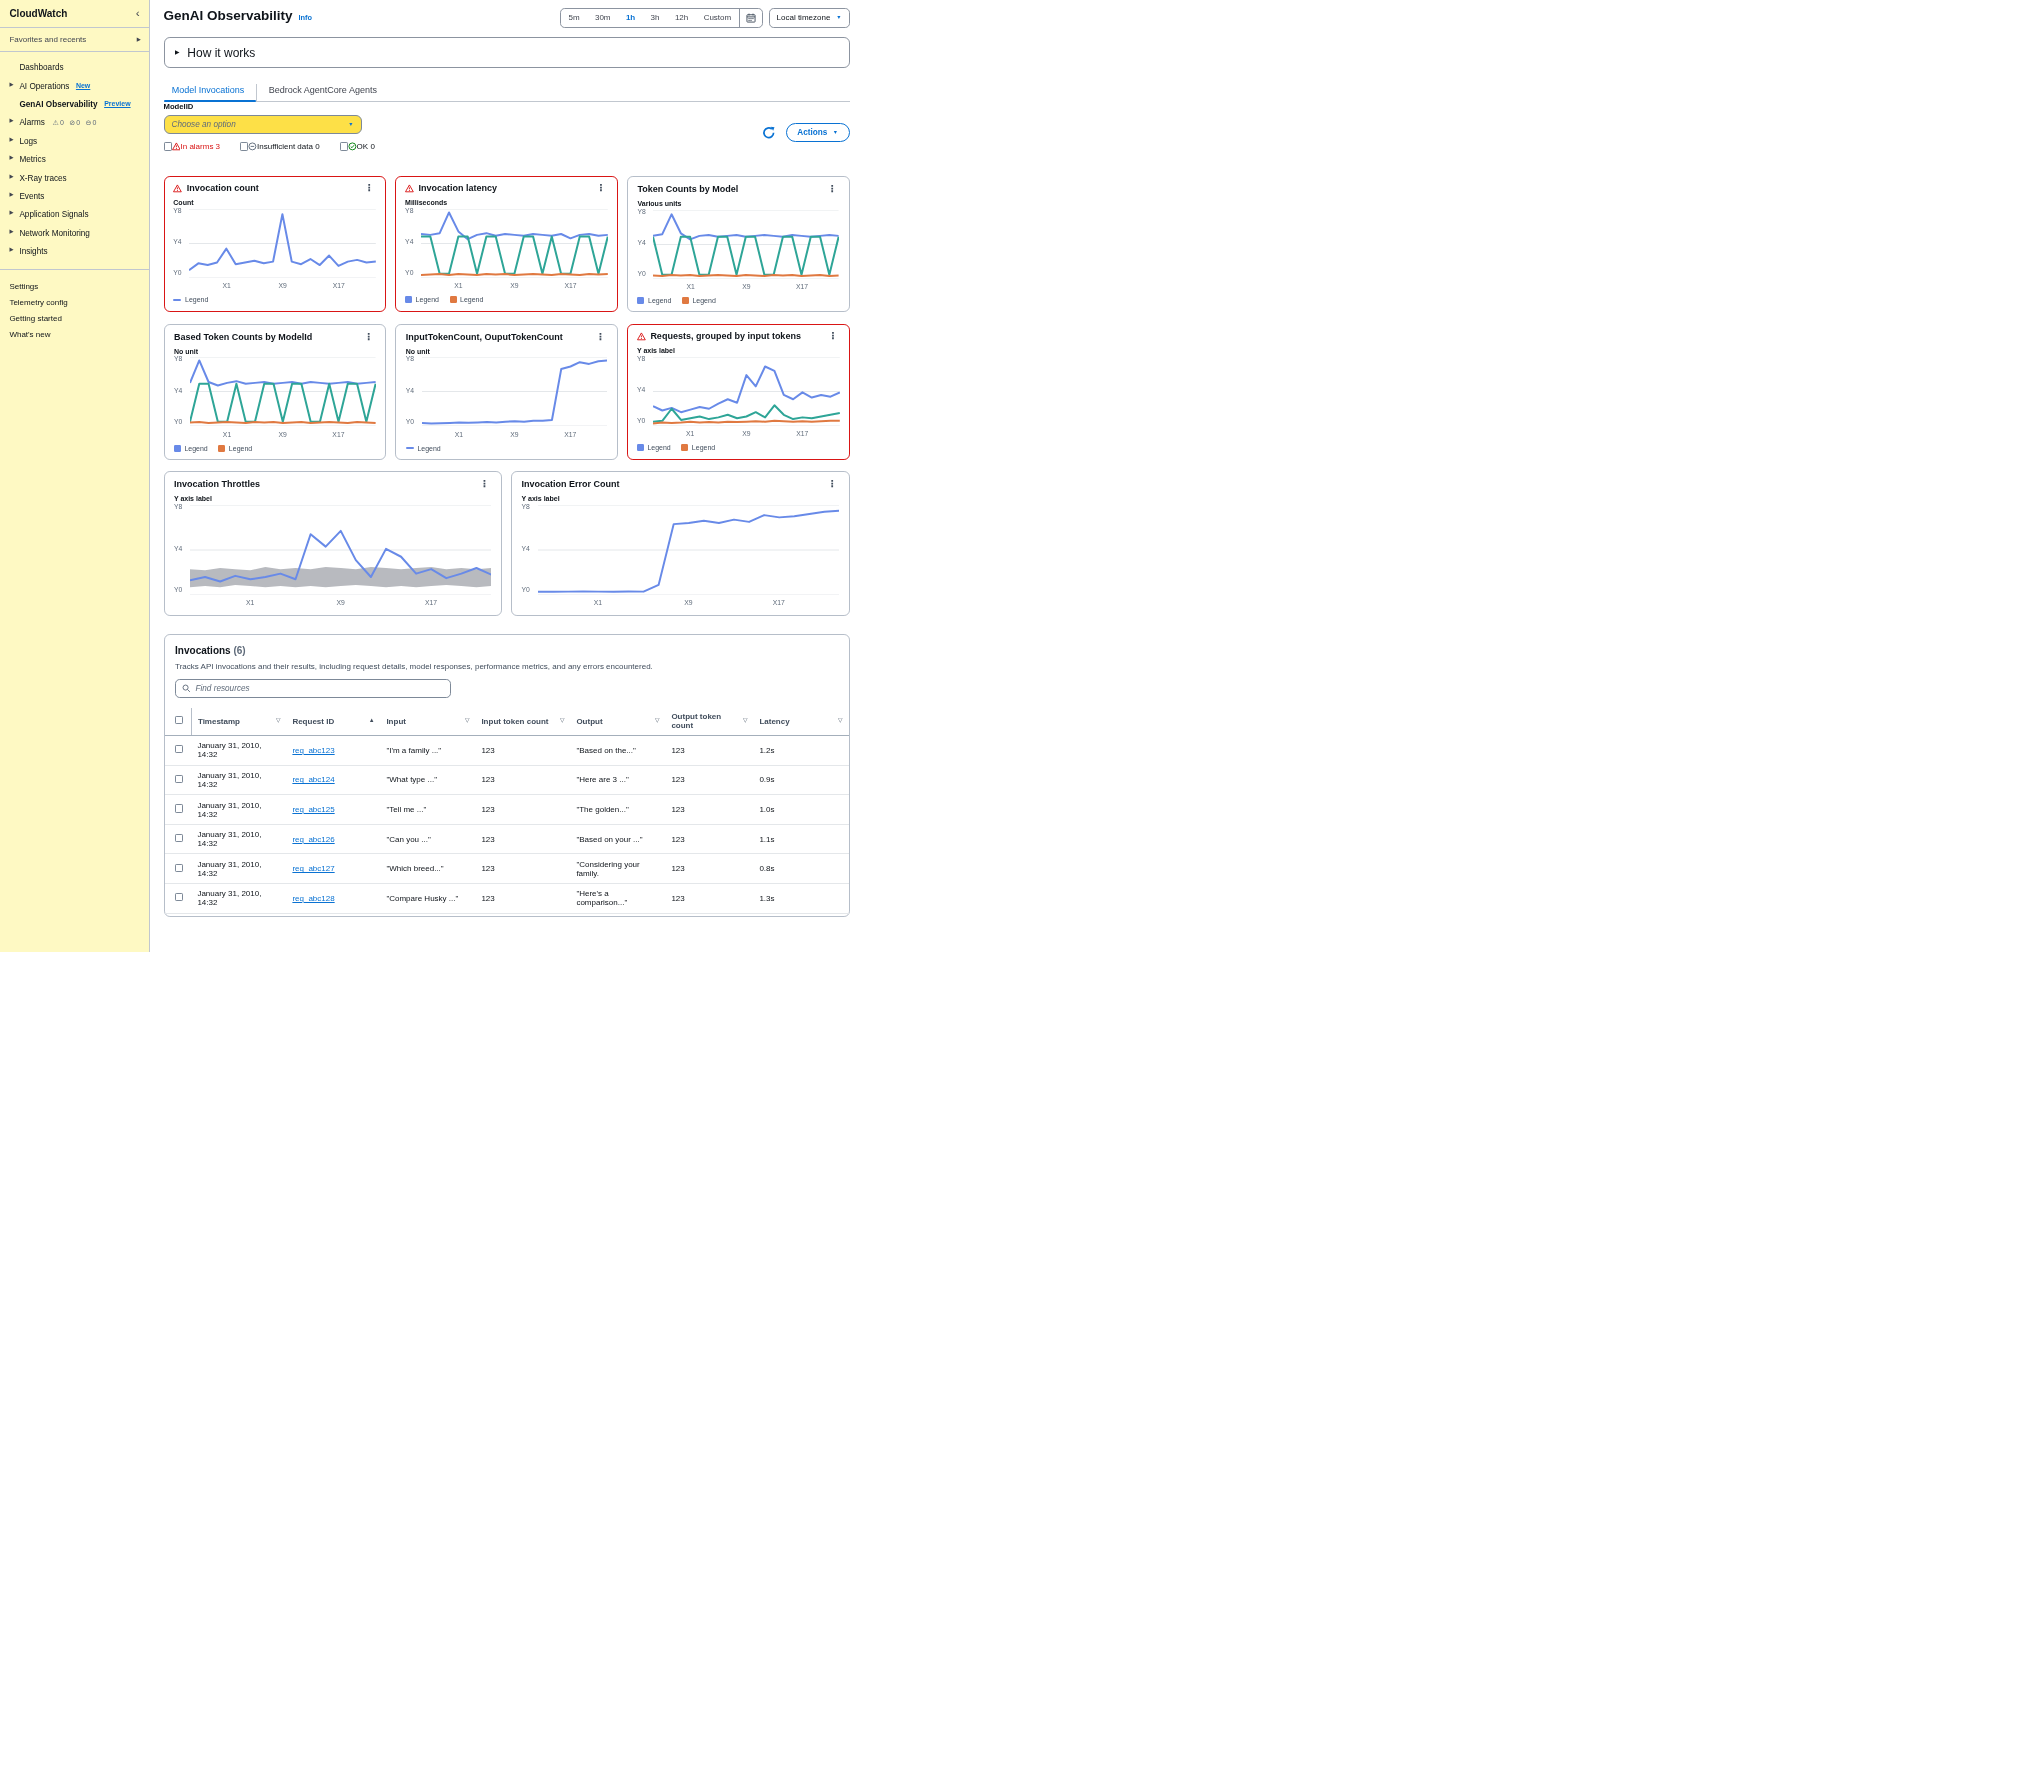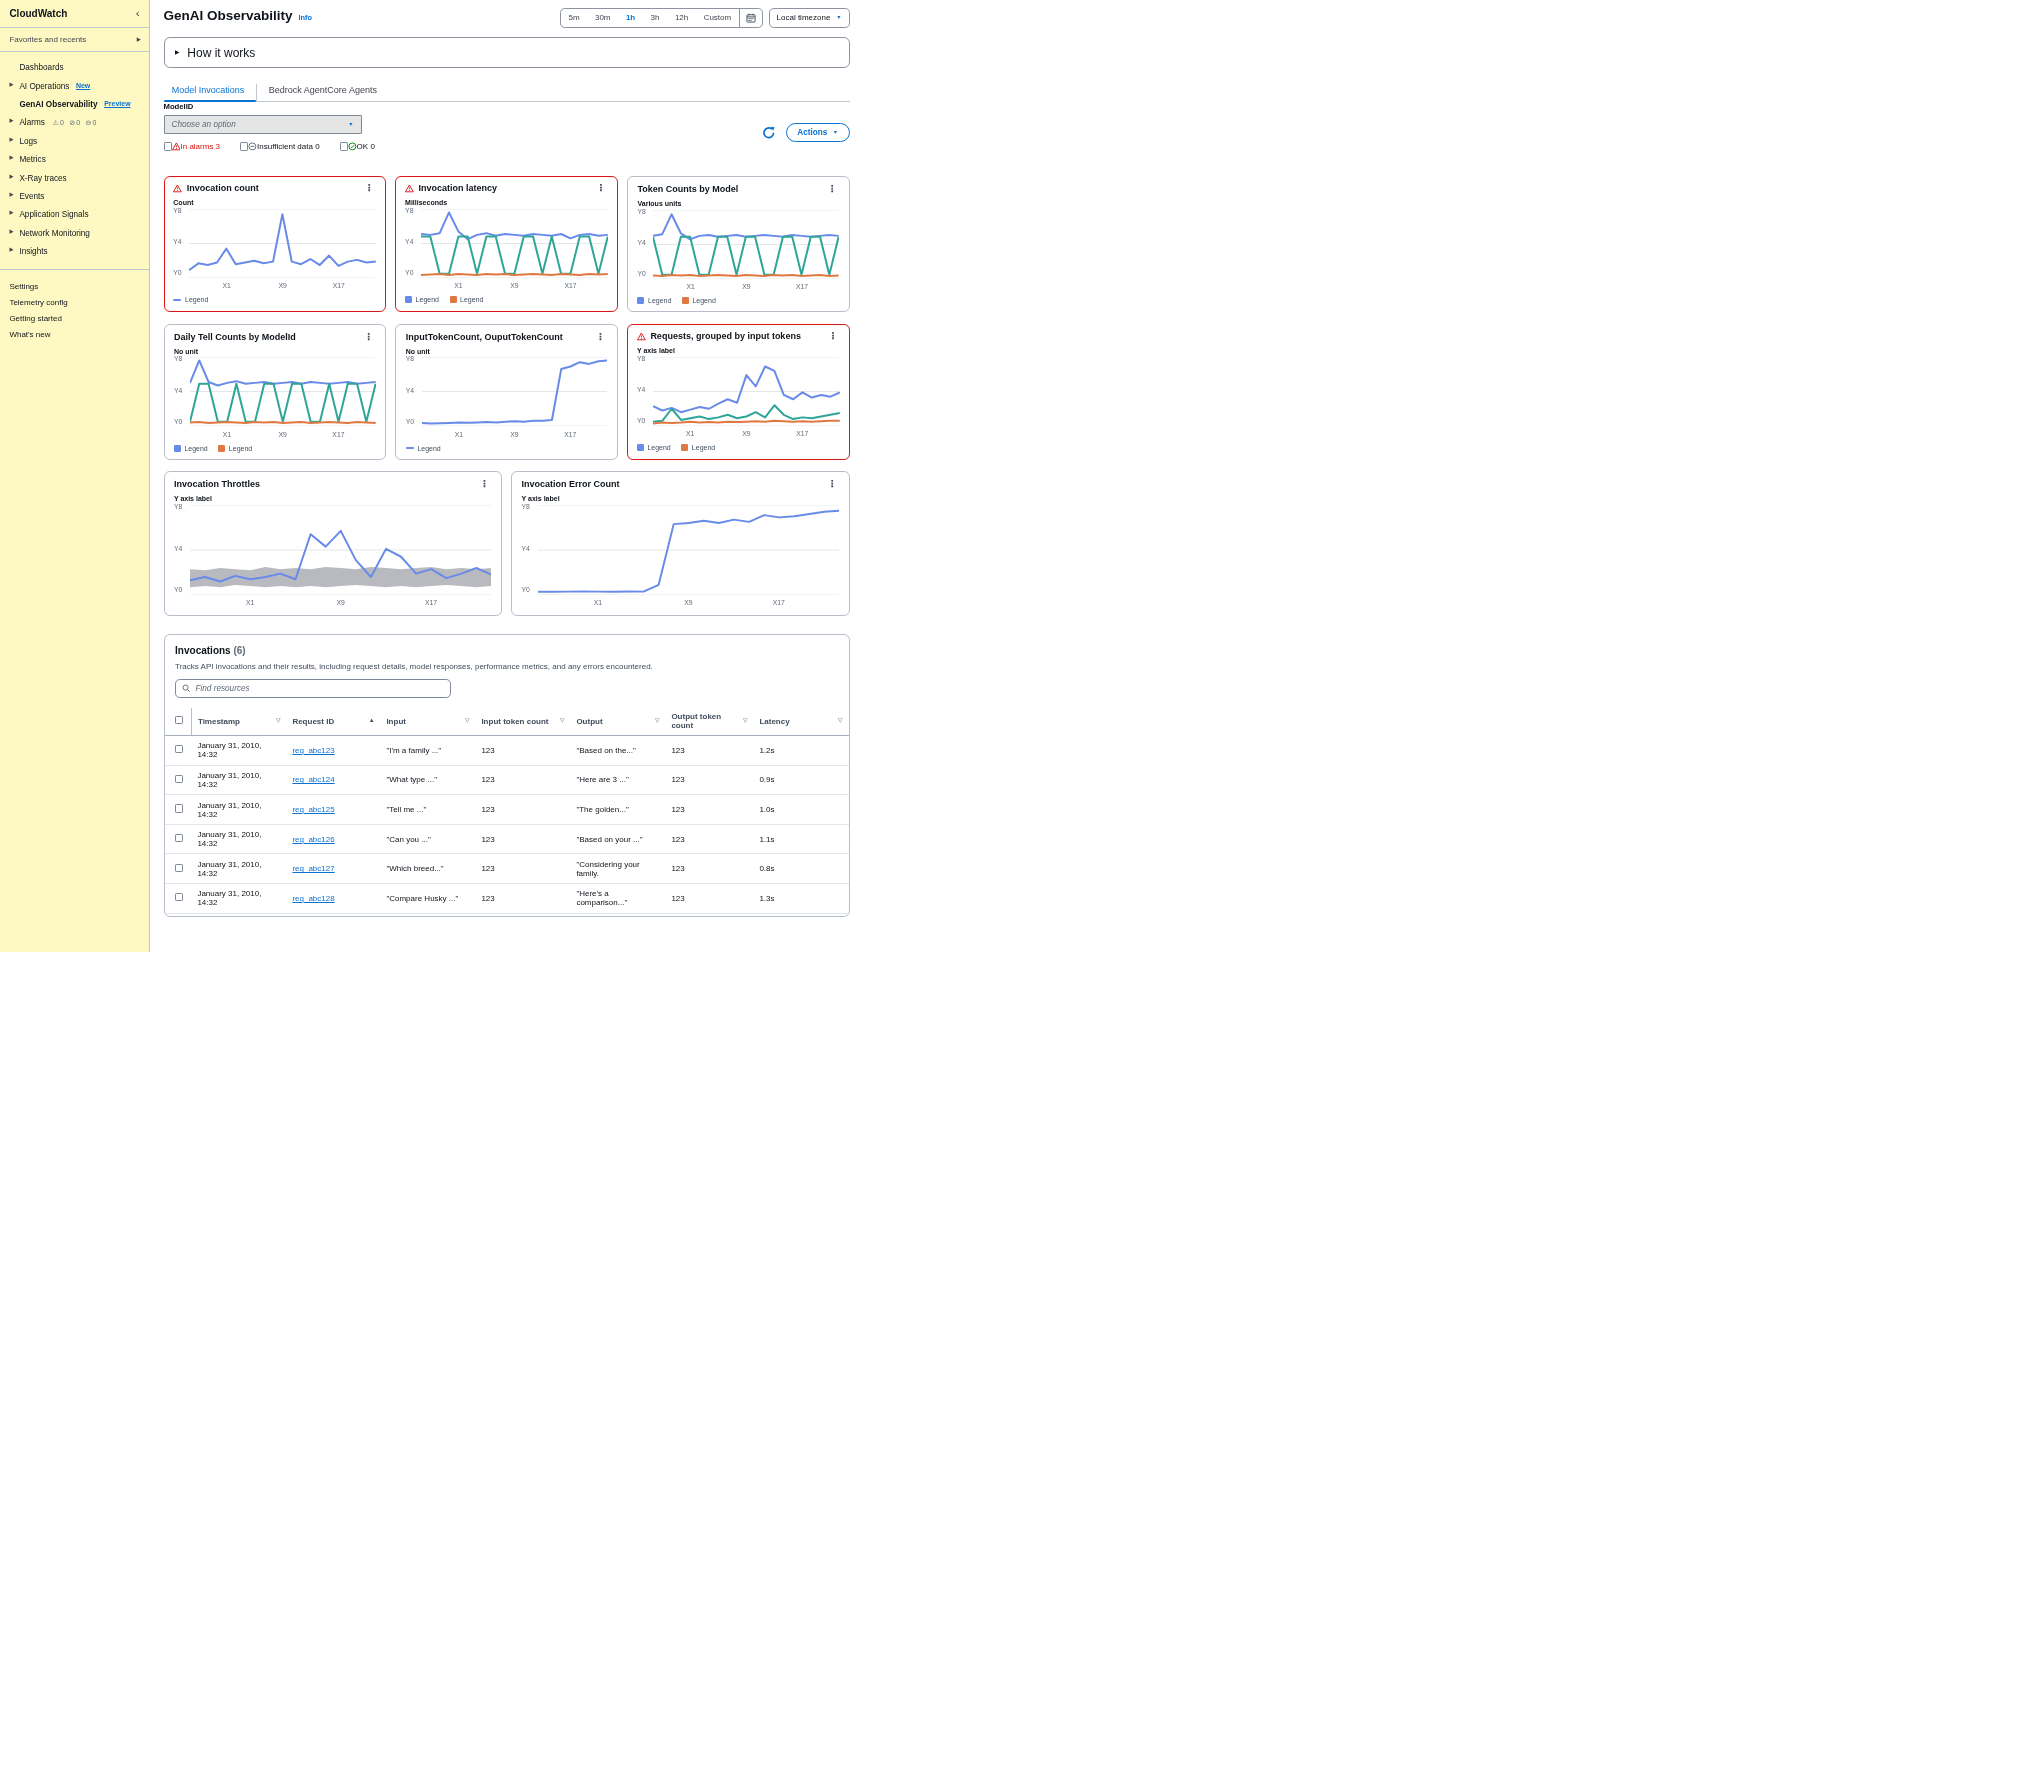--- a/index.html
+++ b/index.html
@@ -45,21 +45,21 @@
 
 .tabs{display:flex;margin-top:15.3px;border-bottom:0.6px solid #c1c7cf}
 .tab{padding:1.2px 11.8px 6.5px;font-size:9px;font-weight:normal;color:#424650;cursor:pointer;position:relative}
 .tab:first-child{padding-left:8.2px}
 .tab+.tab{border-left:0.6px solid #c1c7cf}
 .tab.active{color:#0972d3}
 .tab.active::after{content:"";position:absolute;left:0;right:0;bottom:-0.6px;height:1.8px;background:#0972d3;border-radius:1.2px}
 
 .filter-row{display:flex;justify-content:space-between;}
 .field-label{font-size:7.7px;font-weight:bold;display:block;margin-bottom:3.5px}
-.select{width:198px;height:19.4px;border:0.6px solid #7d8998;border-radius:1px;display:flex;align-items:center;justify-content:space-between;padding:0 7px;cursor:pointer;background:#e5e5e5}
+.select{width:198px;height:19.4px;border:0.6px solid #7d8998;border-radius:6px;display:flex;align-items:center;justify-content:space-between;padding:0 7px;cursor:pointer;background:#fde047}
 .placeholder{font-style:italic;color:#5f6b7a;font-size:8.2px}
 .checks{display:flex;gap:20px;margin-top:7.7px;align-items:center}
 .check-item{display:flex;align-items:center;gap:0;font-size:8px;cursor:pointer}
 .check-item .icon{display:flex}
 .check-item.alarm-text .check-label{color:#d91515}
 .checkbox{width:8.2px;height:8.2px;border:0.6px solid #7d8998;border-radius:1.2px;background:#fff;display:inline-block;flex-shrink:0;cursor:pointer}
 .filter-right{display:flex;align-items:center;gap:10.6px;margin-top:11.8px}
 .refresh-btn{cursor:pointer;display:flex}
 .actions-btn{display:flex;align-items:center;gap:5.3px;height:19.4px;padding:0 10.6px;border:1.2px solid #0972d3;border-radius:10.6px;background:#fff;color:#0972d3;font-weight:bold;font-size:8.2px;cursor:pointer;font-family:inherit}
 
@@ -411,21 +411,21 @@
               <span>Legend</span>
             </span>
             <span class="legend-item">
               <span class="lmark-sq" style="background: rgb(224, 121, 65);"></span>
               <span>Legend</span>
             </span>
           </div>
         </section>
         <section class="chart-card">
           <div class="card-head">
-            <h3 class="chart-title">Daily Tell Counts by ModelId</h3>
+            <h3 class="chart-title">Based Token Counts by ModelId</h3>
             <span class="kebab">⋮</span>
           </div>
           <div class="chart-unit">No unit</div>
           <div class="chart-body">
             <div class="ylab">
               <span>Y8</span>
               <span>Y4</span>
               <span>Y0</span>
             </div>
             <div class="plot">

